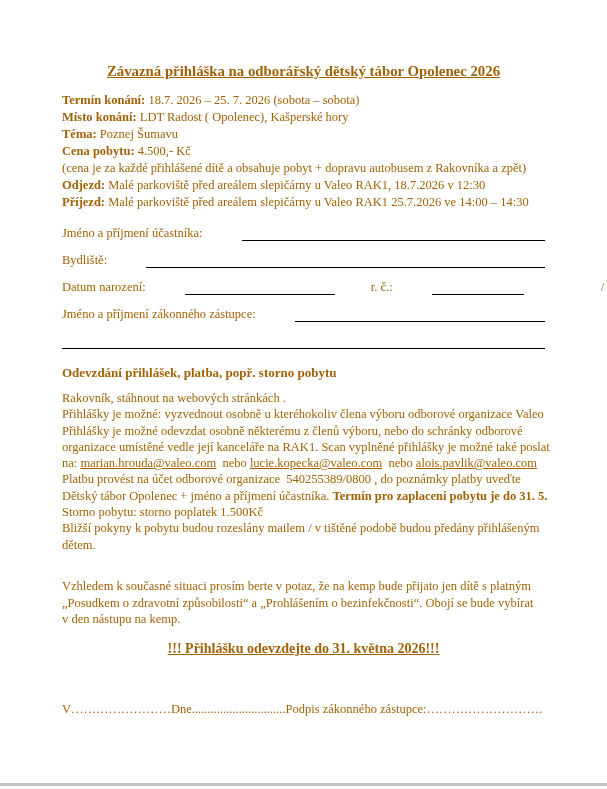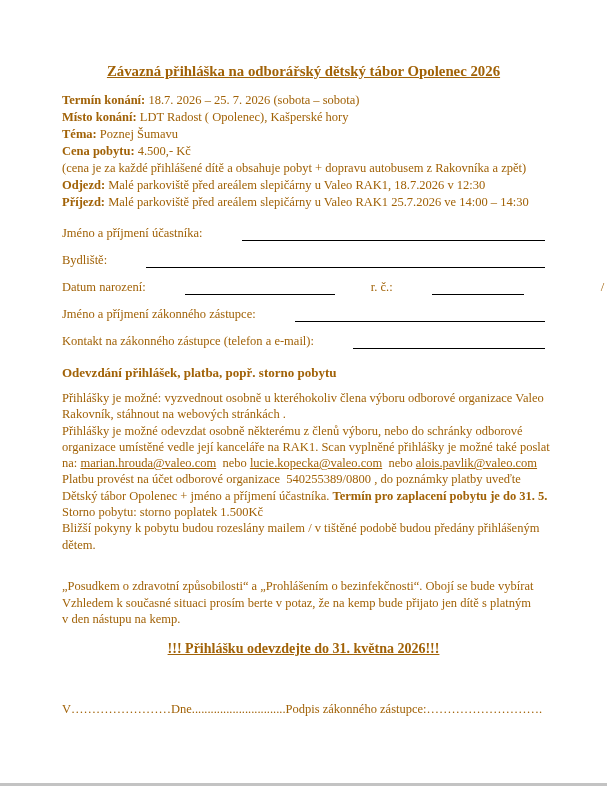--- a/index.html
+++ b/index.html
@@ -99,43 +99,43 @@
     <div class="info-line"><span class="b">Cena pobytu:</span><span> 4.500,- Kč</span></div>
     <div class="info-line">(cena je za každé přihlášené dítě a obsahuje pobyt + dopravu autobusem z Rakovníka a zpět)</div>
     <div class="info-line"><span class="b">Odjezd:</span><span> Malé parkoviště před areálem slepičárny u Valeo RAK1, 18.7.2026 v 12:30</span></div>
     <div class="info-line"><span class="b">Příjezd:</span><span> Malé parkoviště před areálem slepičárny u Valeo RAK1 25.7.2026 ve 14:00 – 14:30</span></div>
 
     <div class="form-section">
       <div class="form-row"><span class="lbl">Jméno a příjmení účastníka: </span><span class="fline"></span></div>
       <div class="form-row"><span class="lbl">Bydliště: </span><span class="fline"></span></div>
       <div class="form-row"><span class="lbl">Datum narození: </span><span class="fline w150"></span><span class="lbl">r. č.: </span><span class="fline w92"></span><span class="gap"></span><span class="lbl">/</span><span class="gap"></span><span class="fline"></span></div>
       <div class="form-row"><span class="lbl">Jméno a příjmení zákonného zástupce: </span><span class="fline"></span></div>
-      <div class="form-row"><span class="lbl">Kontakt na zákonného zástupce (telefon a e-mail): </span><span class="fline"></span></div>
+      <div class="form-row"><span class="fline"></span></div>
     </div>
 
     <div class="sec-heading">Odevzdání přihlášek, platba, popř. storno pobytu</div>
 
     <div class="para">
+      <div class="pline">Rakovník, stáhnout na webových stránkách .</div>
       <div class="pline">Přihlášky je možné: vyzvednout osobně u kteréhokoliv člena výboru odborové organizace Valeo</div>
-      <div class="pline">Rakovník, stáhnout na webových stránkách .</div>
       <div class="pline">Přihlášky je možné odevzdat osobně některému z členů výboru, nebo do schránky odborové</div>
       <div class="pline">organizace umístěné vedle její kanceláře na RAK1. Scan vyplněné přihlášky je možné také poslat</div>
       <div class="pline"><span>na: </span><span class="ul">marian.hrouda@valeo.com</span><span>  nebo </span><span class="ul">lucie.kopecka@valeo.com</span><span>  nebo </span><span class="ul">alois.pavlik@valeo.com</span></div>
       <div class="pline">Platbu provést na účet odborové organizace  540255389/0800 , do poznámky platby uveďte</div>
       <div class="pline"><span>Dětský tábor Opolenec + jméno a příjmení účastníka. </span><span class="b">Termín pro zaplacení pobytu je do 31. 5.</span></div>
       <div class="pline">Storno pobytu: storno poplatek 1.500Kč</div>
       <div class="pline">Bližší pokyny k pobytu budou rozeslány mailem / v tištěné podobě budou předány přihlášeným</div>
       <div class="pline">dětem.</div>
     </div>
 
     <div class="spacer-line"></div>
 
     <div class="para">
+      <div class="pline">Vzhledem k současné situaci prosím berte v potaz, že na kemp bude přijato jen dítě s platným</div>
       <div class="pline">„Posudkem o zdravotní způsobilosti“ a „Prohlášením o bezinfekčnosti“. Obojí se bude vybírat</div>
-      <div class="pline">Vzhledem k současné situaci prosím berte v potaz, že na kemp bude přijato jen dítě s platným</div>
       <div class="pline">v den nástupu na kemp.</div>
     </div>
 
     <div class="deadline">!!! Přihlášku odevzdejte do 31. května 2026!!!</div>
 
     <div class="signature-row"><span>V</span><span>……………………</span><span>Dne</span><span>..............................</span><span>Podpis zákonného zástupce:</span><span>……………………….</span></div>
 
   </div>
 
   <div class="bottom-bar"></div>

